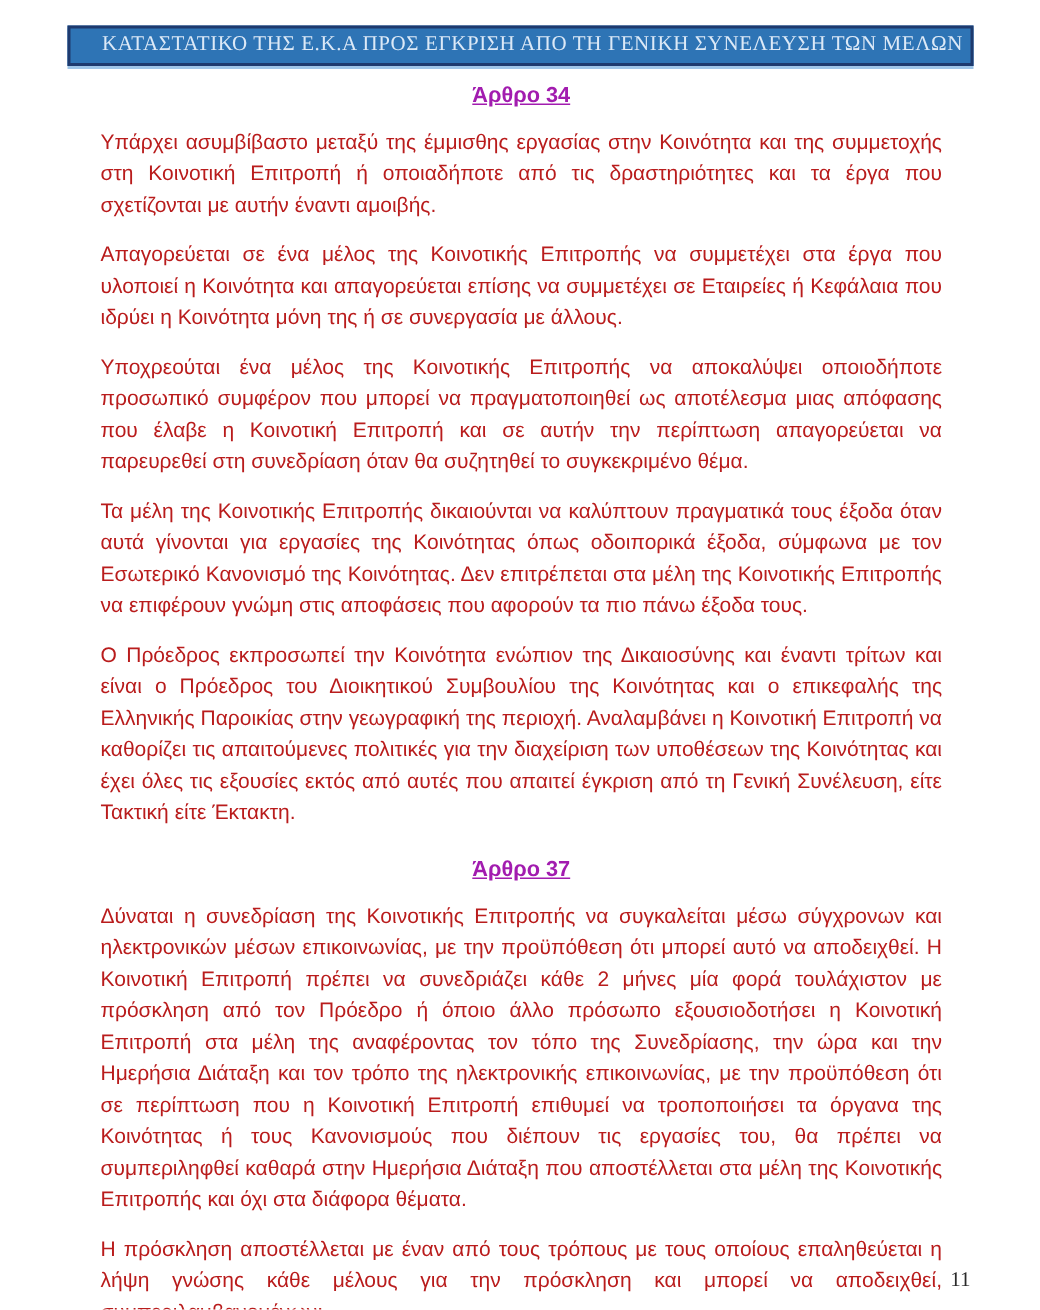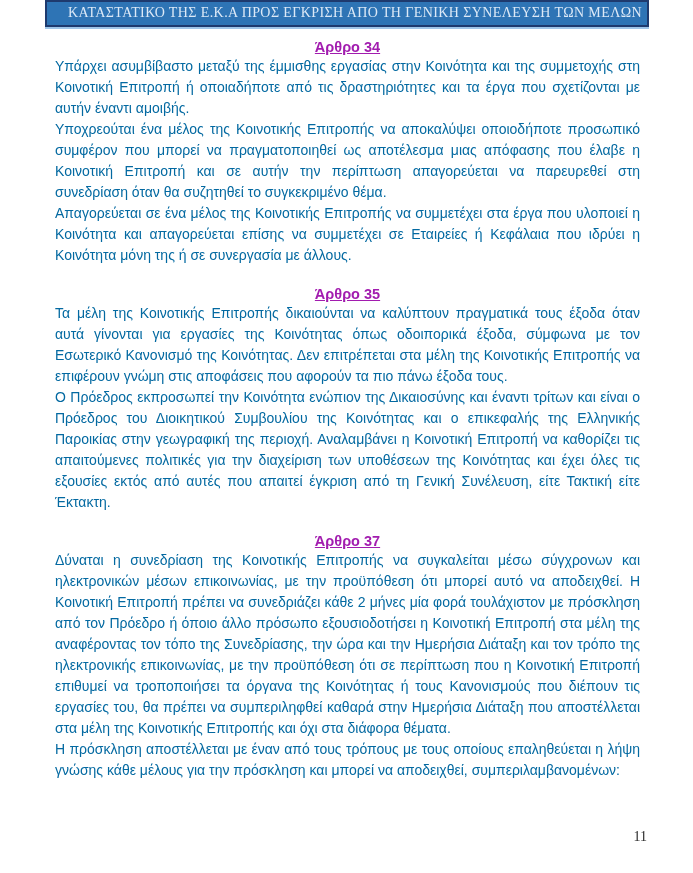--- a/index.html
+++ b/index.html
@@ -14,21 +14,21 @@
     position: relative;
     font-family: "Liberation Sans", "DejaVu Sans", sans-serif;
   }
   .page {
     position: relative;
     width: 693px;
     height: 873px;
     background: #ffffff;
   }
   .banner {
-    margin: 0 44px 0 45px;
+    margin: 17px 44px 0 45px;
     background: #2e74b5;
     border: 2px solid #1e3a6e;
     box-shadow: 0 2px 0 #9fc5e8;
     color: #dce9f7;
     font-family: "Liberation Serif", "DejaVu Serif", serif;
     font-size: 14px;
     letter-spacing: 0.4px;
     text-align: center;
     padding: 3px 2px 4px 18px;
     font-weight: 500;
@@ -41,50 +41,49 @@
     font-size: 14.5px;
     font-weight: bold;
     text-decoration: underline;
     color: #a21caf;
     margin: 20px 0 1px 0;
   }
   .content section:first-child .article-heading {
     margin-top: 12px;
   }
   .content p {
-    margin: 0;
+    margin: 12px;
     font-size: 14px;
     line-height: 21px;
     text-align: justify;
-    color: #0369a1;
+    color: #b91c1c;
   }
   .page-number {
     position: absolute;
     right: 46px;
     bottom: 28px;
     font-family: "Liberation Serif", "DejaVu Serif", serif;
     font-size: 14px;
     color: #2a2a2a;
   }
 </style>
 </head>
 <body>
 
 <div class="page">
   <div class="banner">ΚΑΤΑΣΤΑΤΙΚΟ ΤΗΣ Ε.Κ.Α ΠΡΟΣ ΕΓΚΡΙΣΗ ΑΠΟ ΤΗ ΓΕΝΙΚΗ ΣΥΝΕΛΕΥΣΗ ΤΩΝ ΜΕΛΩΝ</div>
 
   <div class="content">
       <section>
         <h2 class="article-heading">Άρθρο 34</h2>
         <p>Υπάρχει ασυμβίβαστο μεταξύ της έμμισθης εργασίας στην Κοινότητα και της συμμετοχής στη Κοινοτική Επιτροπή  ή οποιαδήποτε από τις δραστηριότητες και τα έργα που σχετίζονται με αυτήν έναντι αμοιβής.</p>
+        <p>Απαγορεύεται σε ένα μέλος της Κοινοτικής Επιτροπής να συμμετέχει στα έργα που υλοποιεί η Κοινότητα και απαγορεύεται επίσης να συμμετέχει σε Εταιρείες ή Κεφάλαια που ιδρύει η Κοινότητα μόνη της ή σε συνεργασία με άλλους.</p>
         <p>Υποχρεούται ένα μέλος της Κοινοτικής Επιτροπής να αποκαλύψει οποιοδήποτε προσωπικό συμφέρον που μπορεί να πραγματοποιηθεί ως αποτέλεσμα μιας απόφασης που έλαβε η Κοινοτική Επιτροπή και σε αυτήν την περίπτωση απαγορεύεται να παρευρεθεί στη συνεδρίαση όταν θα συζητηθεί το συγκεκριμένο θέμα.</p>
-        <p>Απαγορεύεται σε ένα μέλος της Κοινοτικής Επιτροπής να συμμετέχει στα έργα που υλοποιεί η Κοινότητα και απαγορεύεται επίσης να συμμετέχει σε Εταιρείες ή Κεφάλαια που ιδρύει η Κοινότητα μόνη της ή σε συνεργασία με άλλους.</p>
       </section>
       <section>
-        <h2 class="article-heading">Άρθρο 35</h2>
         <p>Τα μέλη της Κοινοτικής Επιτροπής δικαιούνται να καλύπτουν πραγματικά τους έξοδα όταν αυτά γίνονται για εργασίες της Κοινότητας όπως οδοιπορικά έξοδα, σύμφωνα με τον Εσωτερικό Κανονισμό της Κοινότητας. Δεν επιτρέπεται στα μέλη της Κοινοτικής Επιτροπής να επιφέρουν γνώμη στις αποφάσεις που αφορούν τα πιο πάνω έξοδα τους.</p>
       </section>
       <section>
         <p>Ο Πρόεδρος εκπροσωπεί την Κοινότητα ενώπιον της Δικαιοσύνης και έναντι τρίτων και είναι ο Πρόεδρος του Διοικητικού Συμβουλίου της Κοινότητας και ο επικεφαλής της Ελληνικής Παροικίας στην γεωγραφική της περιοχή. Αναλαμβάνει η Κοινοτική Επιτροπή να καθορίζει τις απαιτούμενες πολιτικές για την διαχείριση των υποθέσεων της Κοινότητας και έχει όλες τις εξουσίες εκτός από αυτές που απαιτεί έγκριση από τη Γενική Συνέλευση, είτε Τακτική είτε Έκτακτη.</p>
       </section>
       <section>
         <h2 class="article-heading">Άρθρο 37</h2>
         <p>Δύναται η συνεδρίαση της Κοινοτικής Επιτροπής να συγκαλείται μέσω σύγχρονων και ηλεκτρονικών μέσων επικοινωνίας, με την προϋπόθεση ότι μπορεί αυτό να αποδειχθεί. Η Κοινοτική Επιτροπή πρέπει να συνεδριάζει κάθε 2 μήνες μία φορά τουλάχιστον με πρόσκληση από τον Πρόεδρο ή όποιο άλλο πρόσωπο εξουσιοδοτήσει η Κοινοτική Επιτροπή στα μέλη της αναφέροντας τον τόπο της Συνεδρίασης, την ώρα και την Ημερήσια Διάταξη και τον τρόπο της ηλεκτρονικής επικοινωνίας, με την προϋπόθεση ότι σε περίπτωση που η Κοινοτική Επιτροπή επιθυμεί να τροποποιήσει τα όργανα της Κοινότητας ή τους Κανονισμούς που διέπουν τις εργασίες του, θα πρέπει να συμπεριληφθεί καθαρά στην Ημερήσια Διάταξη που αποστέλλεται στα μέλη της Κοινοτικής Επιτροπής και όχι στα διάφορα θέματα.</p>
         <p>Η πρόσκληση αποστέλλεται με έναν από τους τρόπους με τους οποίους επαληθεύεται η λήψη γνώσης κάθε μέλους για την πρόσκληση και μπορεί να αποδειχθεί, συμπεριλαμβανομένων:</p>
       </section>

